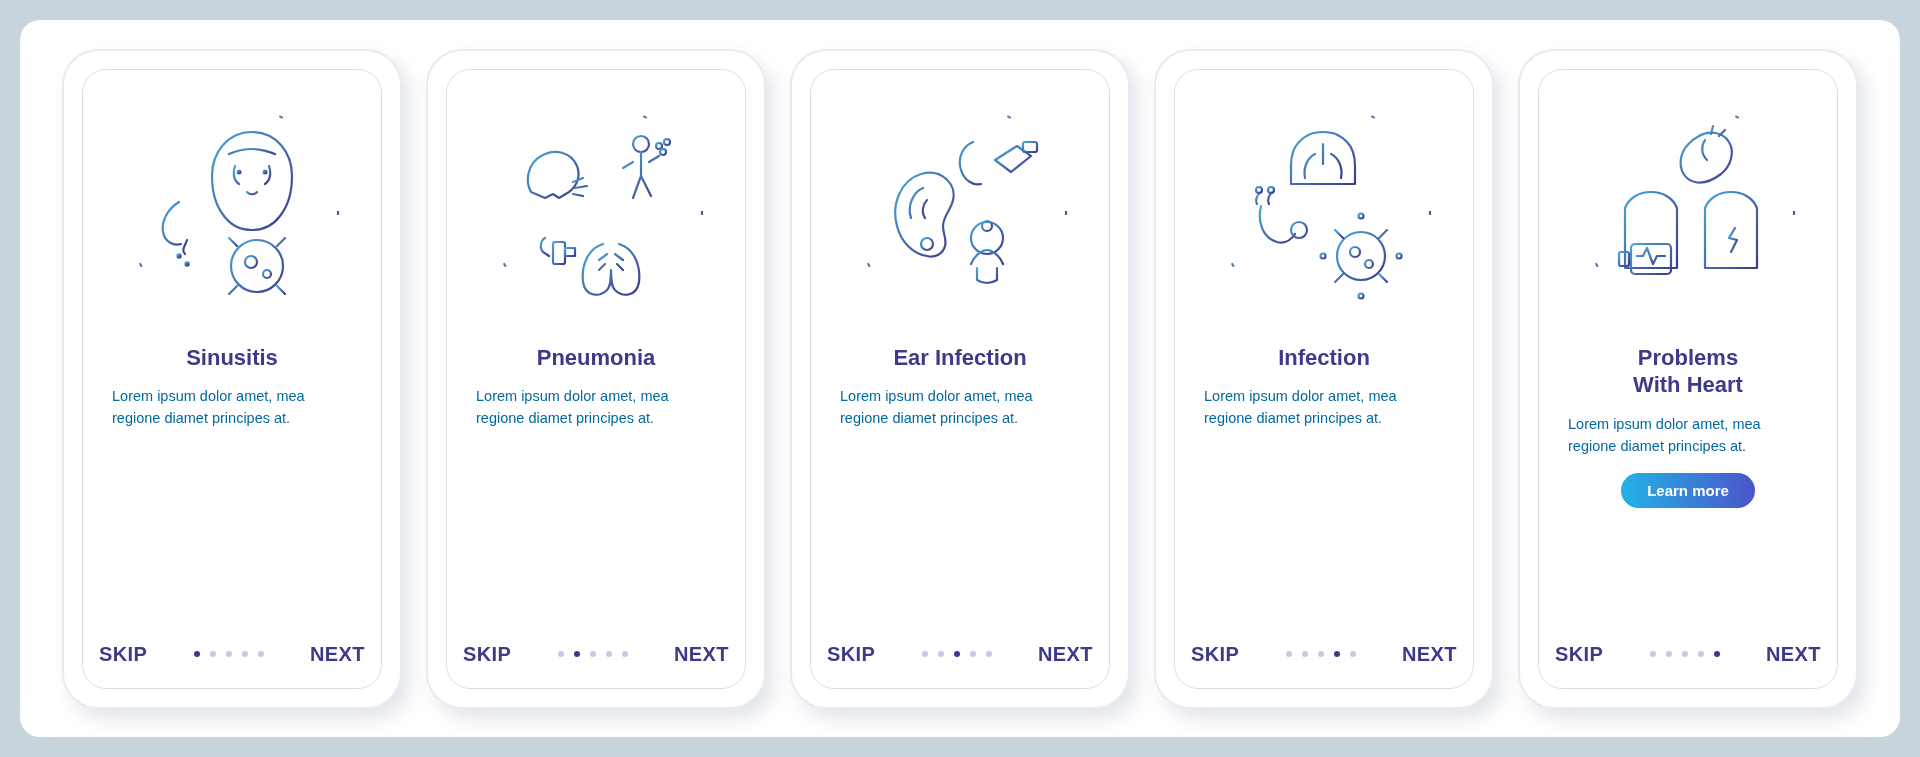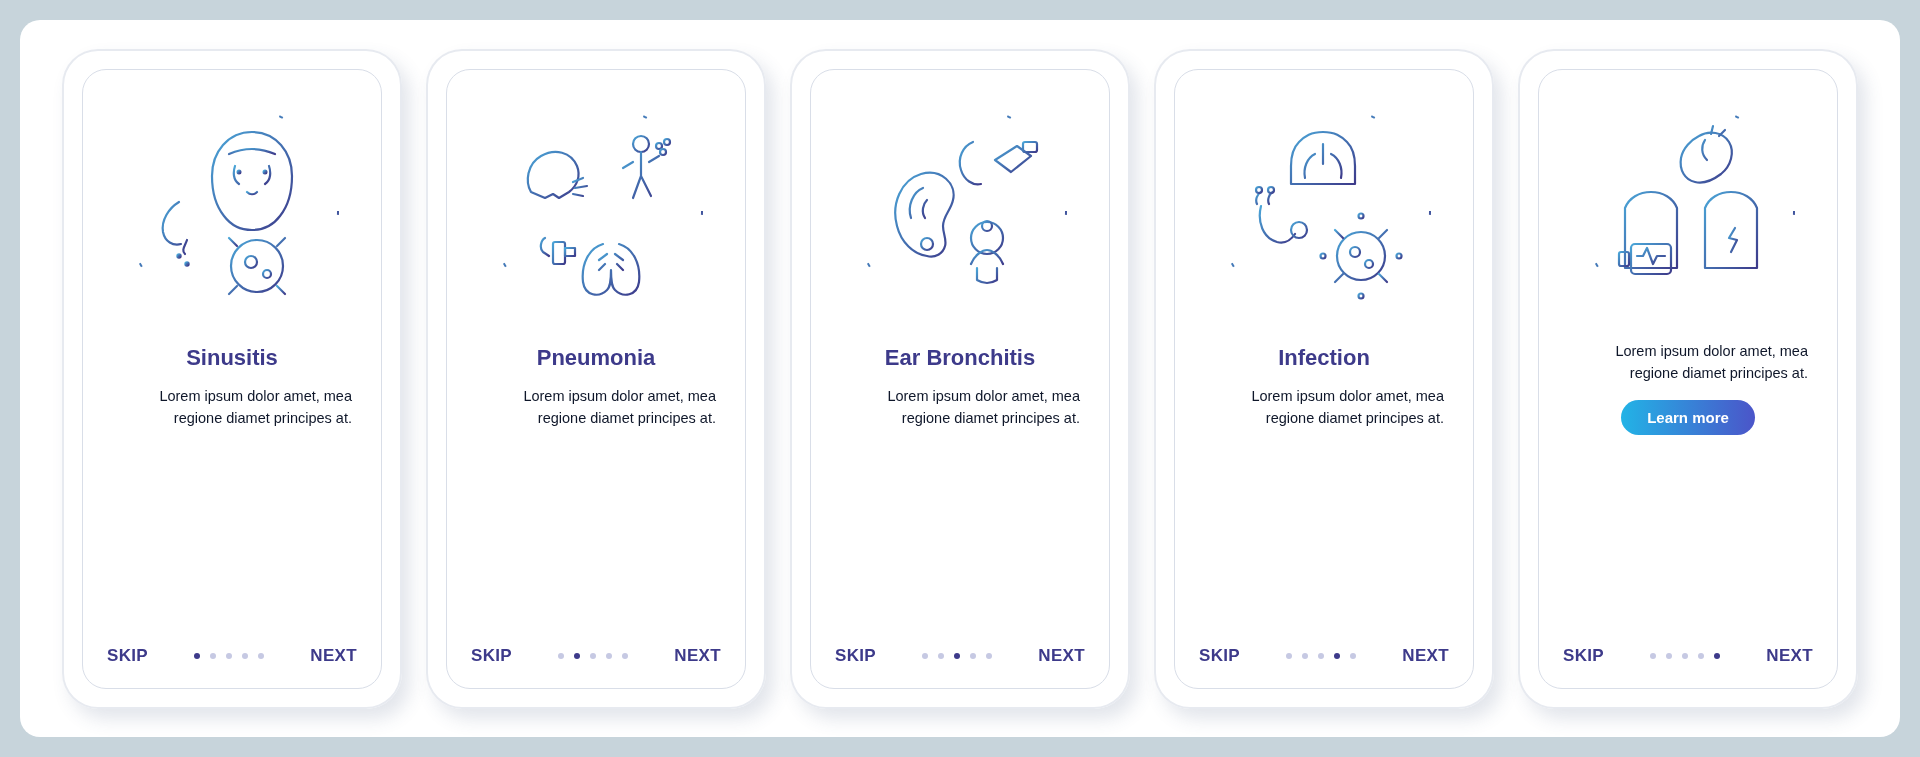--- a/index.html
+++ b/index.html
@@ -35,21 +35,21 @@
     flex-direction: column;
     position: relative;
   }
   .screen {
     border: 1.5px solid #d9dee8;
     border-radius: 24px;
     flex: 1;
     display: flex;
     flex-direction: column;
     align-items: center;
-    padding: 26px 24px 22px;
+    padding: 26px 16px 22px;
     position: relative;
   }
   .illus {
     width: 230px;
     height: 230px;
     display: flex;
     align-items: center;
     justify-content: center;
   }
   .illus svg { width: 100%; height: 100%; }
@@ -58,42 +58,42 @@
     font-size: 22px;
     font-weight: 700;
     color: #3d3a8a;
     text-align: center;
     line-height: 1.25;
   }
   .desc {
     margin-top: 14px;
     font-size: 14.5px;
     line-height: 1.55;
-    color: #0f172a;
-    text-align: right;
+    color: #0369a1;
+    text-align: left;
     max-width: 240px;
   }
   .cta {
     margin-top: 16px;
     padding: 9px 26px;
     border-radius: 999px;
     background: linear-gradient(90deg, #22b3e6, #4b55c9);
     color: #fff;
     font-size: 15px;
     font-weight: 600;
     border: none;
     cursor: pointer;
   }
   .spacer { flex: 1; }
   .nav {
     width: 100%;
     display: flex;
     align-items: center;
     justify-content: space-between;
-    font-size: 17px;
+    font-size: 20px;
     font-weight: 600;
     color: #3d3a8a;
   }
   .nav .skip, .nav .next { cursor: pointer; letter-spacing: .02em; }
   .dots {
     display: flex;
     gap: 10px;
     align-items: center;
   }
   .dot {
@@ -234,21 +234,21 @@
             <path d="M150 64l22-14 14 10-20 16z"></path>
               <rect x="178" y="46" width="14" height="10" rx="2"></rect>
 
             <circle cx="142" cy="142" r="16"></circle>
               <circle cx="142" cy="130" r="5"></circle>
             <path d="M126 168c4-10 12-14 16-14s12 4 16 14"></path>
             <path d="M132 172v12M152 172v12M132 184q10 6 20 0"></path>
           </g>
         </svg>
       </div>
-      <div class="title">Ear Bronchitis</div>
+      <div class="title">Ear Infection</div>
       <div class="desc">Lorem ipsum dolor amet, mea regione diamet principes at.</div>
       <div class="spacer"></div>
       <div class="nav">
         <span class="skip">SKIP</span>
         <div class="dots">
           <span class="dot"></span>
             <span class="dot"></span>
             <span class="dot active"></span>
             <span class="dot"></span>
             <span class="dot"></span>
@@ -336,20 +336,22 @@
             <rect x="58" y="148" width="40" height="30" rx="4"></rect>
             <path d="M64 160h6l4-8 6 16 4-8h8"></path>
             <rect x="46" y="156" width="10" height="14" rx="2"></rect>
 
             <path d="M132 112c4-10 14-16 26-16s22 6 26 16v60h-52z"></path>
             <path d="M158 96v16"></path>
             <path d="M162 132l-6 10 8 2-6 12"></path>
           </g>
         </svg>
       </div>
+      <div class="title" style="white-space:pre-line">Problems
+With Heart</div>
       <div class="desc">Lorem ipsum dolor amet, mea regione diamet principes at.</div>
       <button class="cta">Learn more</button>
       <div class="spacer"></div>
       <div class="nav">
         <span class="skip">SKIP</span>
         <div class="dots">
           <span class="dot"></span>
             <span class="dot"></span>
             <span class="dot"></span>
             <span class="dot"></span>

